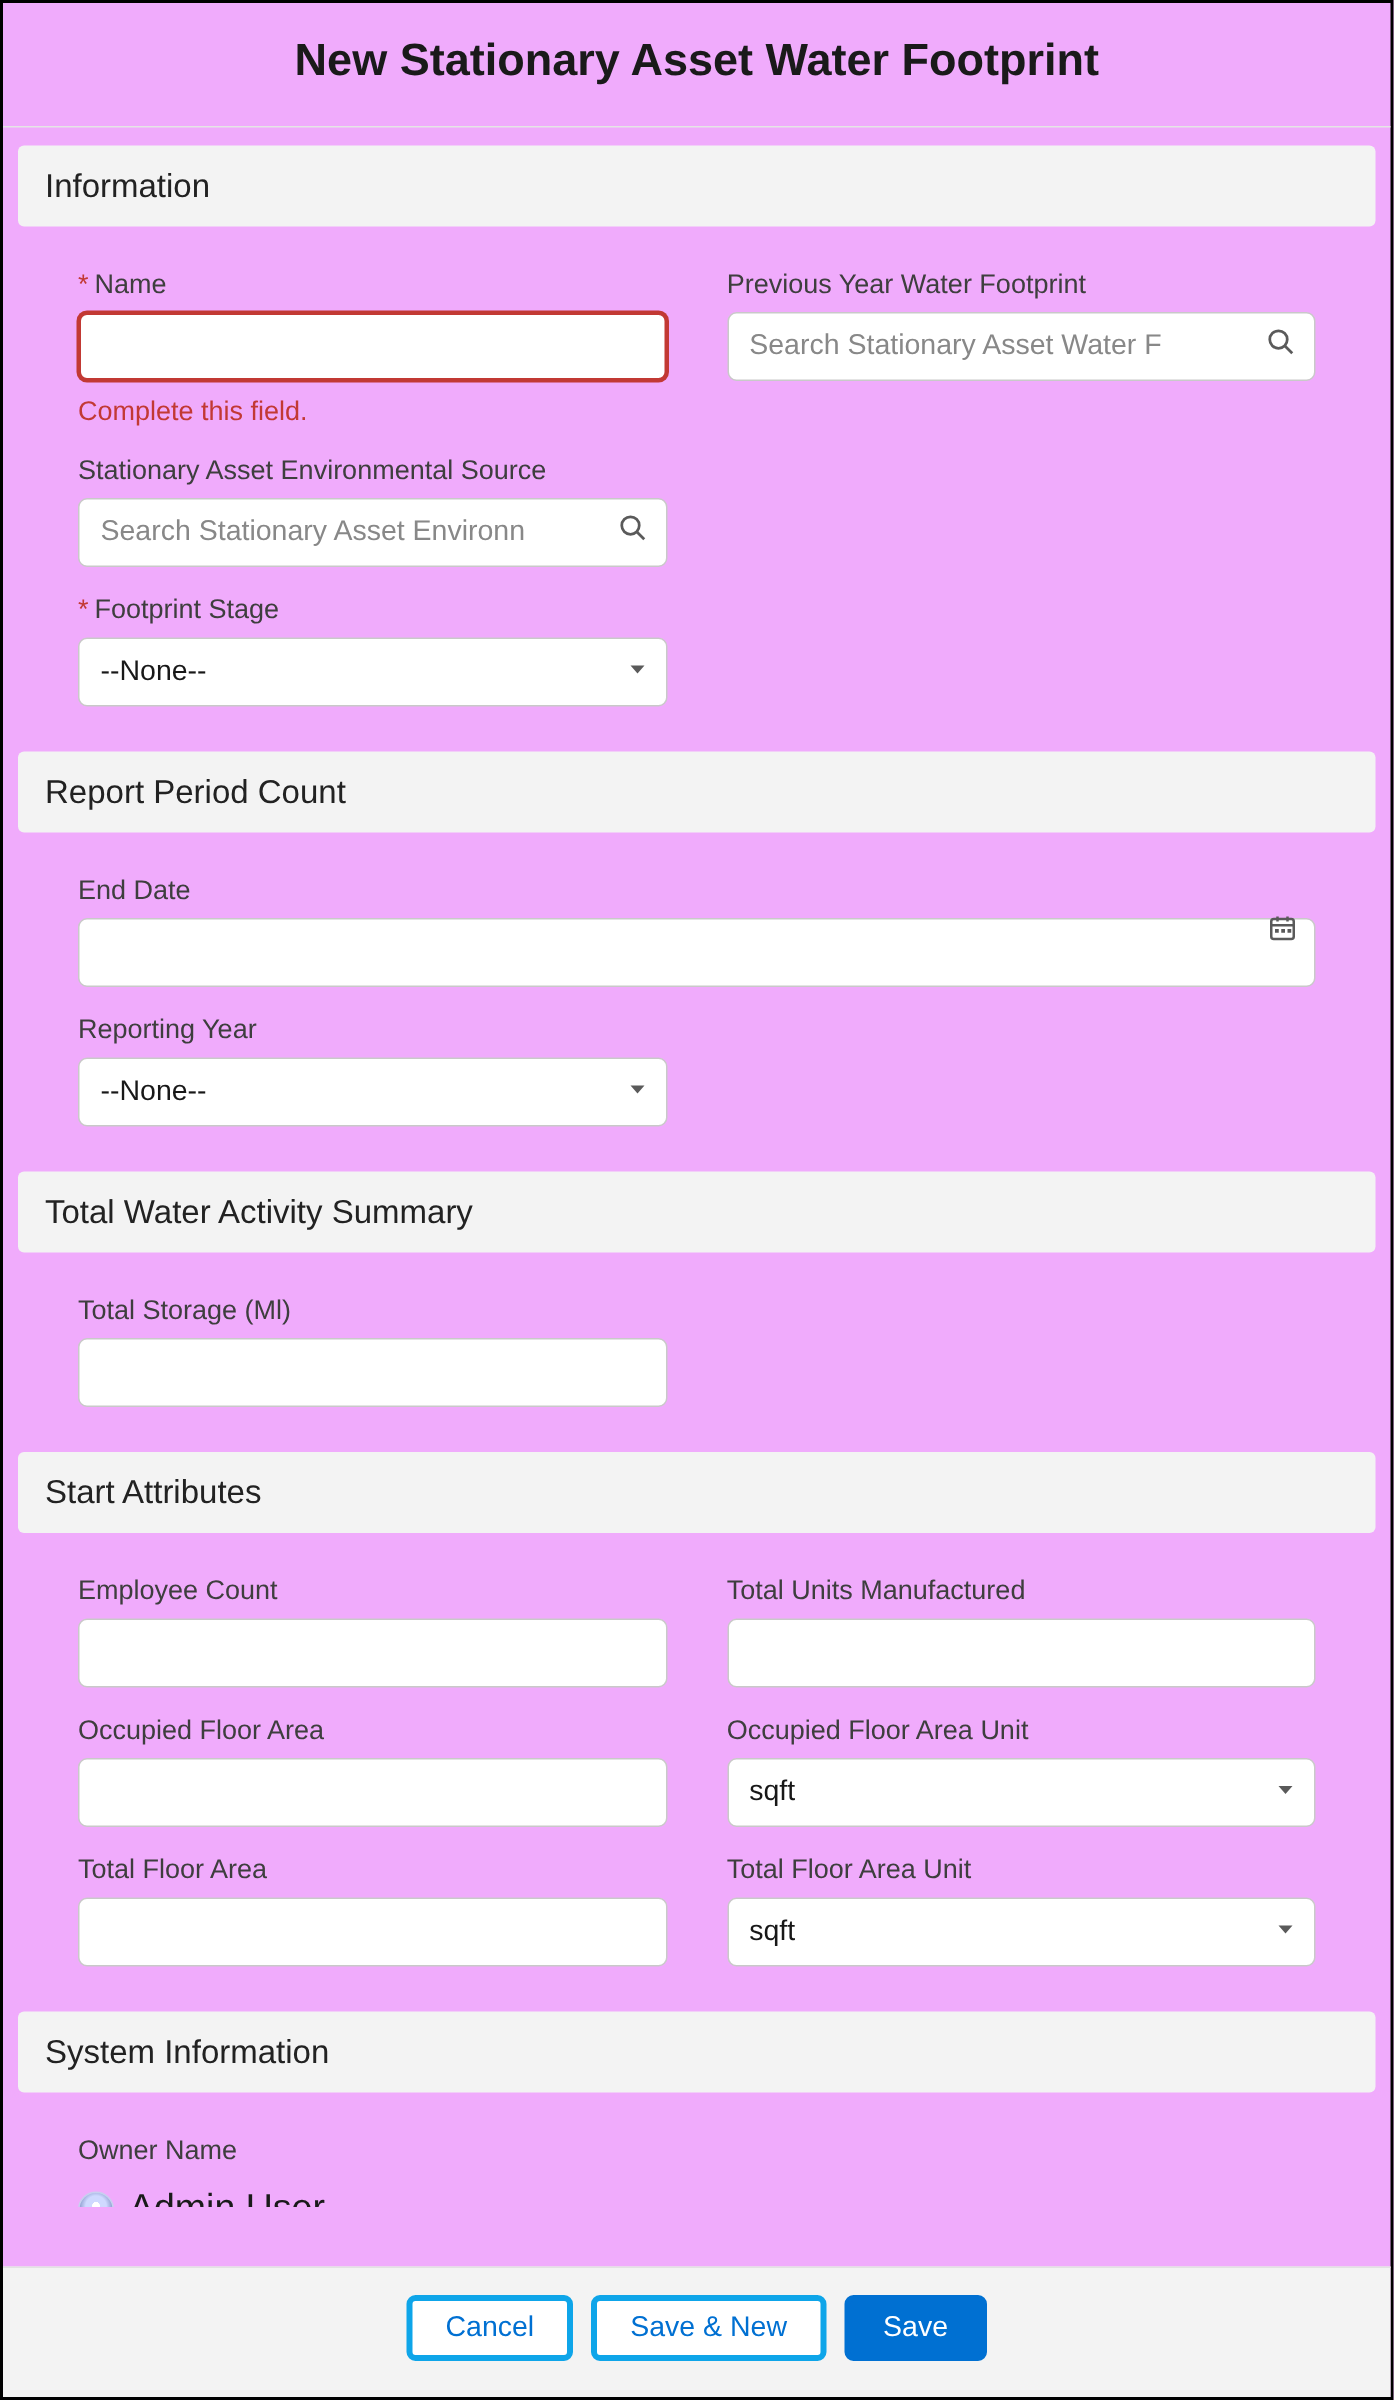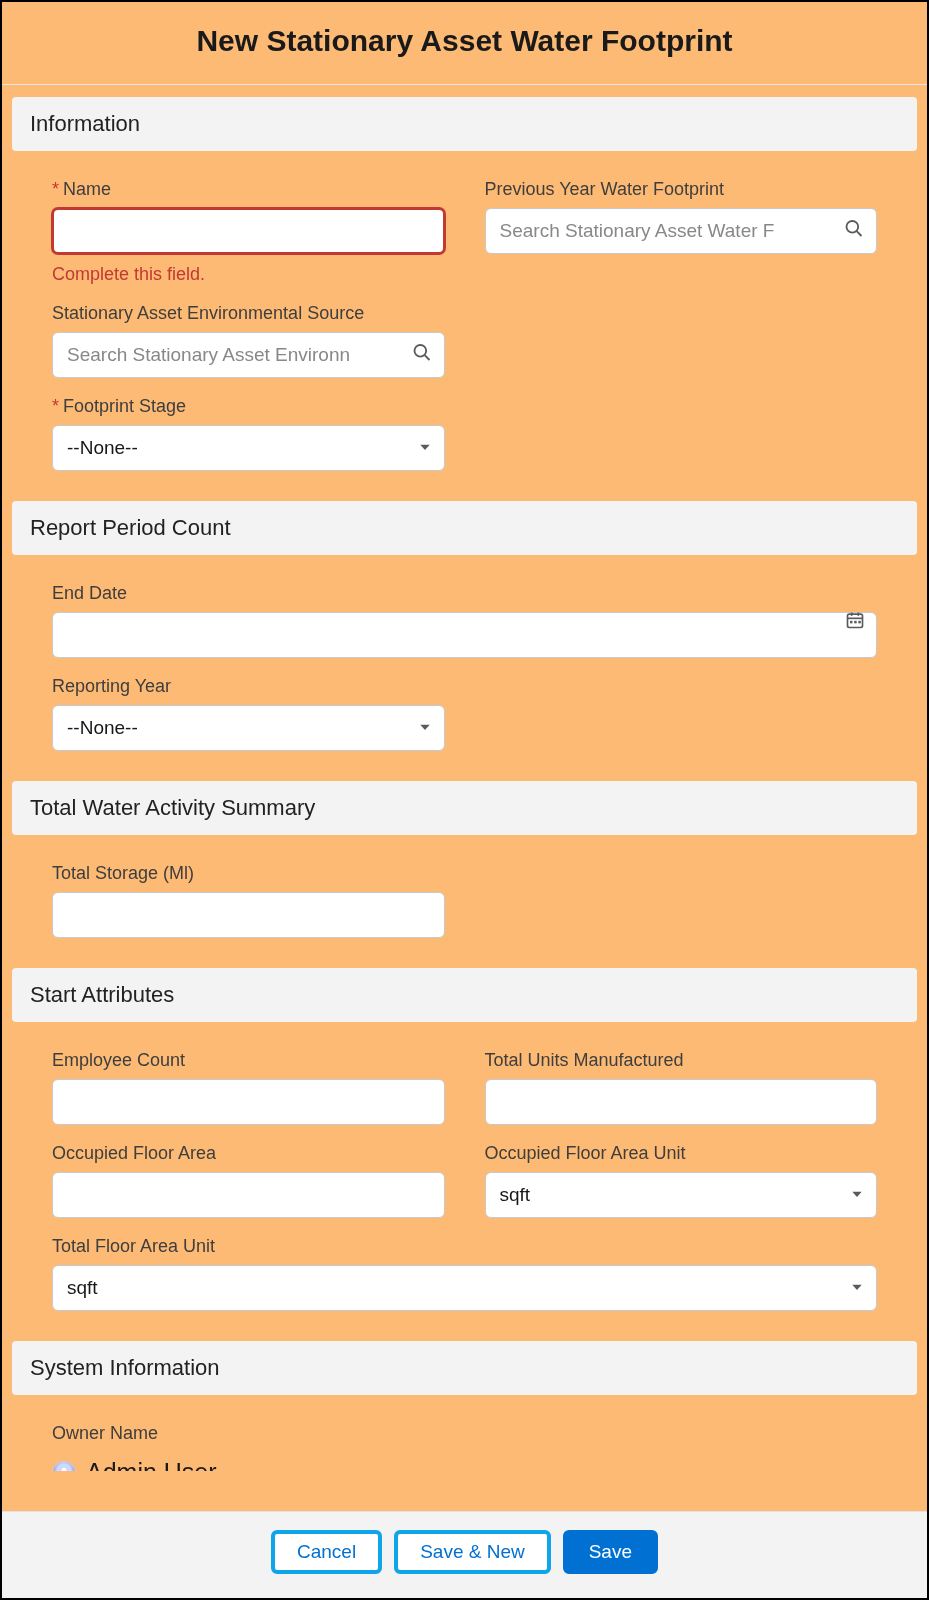--- a/index.html
+++ b/index.html
@@ -5,21 +5,21 @@
   * { box-sizing: border-box; margin: 0; padding: 0; }
   html, body { height: 100%; font-family: -apple-system, BlinkMacSystemFont, "Segoe UI", Helvetica, Arial, sans-serif; color: #181818; }
   body { display: flex; }
 
   .modal {
     border: 2px solid #000;
     width: 100%;
     height: 100%;
     display: flex;
     flex-direction: column;
-    background: #fdba74;
+    background: #f0abfc;
     position: relative;
     gap: 40px;
   }
 
   .scroll-area {
     flex: 1;
     overflow-y: scroll;
     scrollbar-width: auto;
   }
 
@@ -309,20 +309,24 @@
             <span class="chev-icn">
               <svg width="14" height="14" viewBox="0 0 24 24">
                   <path d="M4 8 L12 17 L20 8 Z"></path>
                 </svg>
             </span>
           </div>
         </div>
       </div>
       <div class="row">
         <div class="field">
+          <label class="field-label">Total Floor Area</label>
+          <input class="input" style="">
+        </div>
+        <div class="field">
           <label class="field-label">Total Floor Area Unit</label>
           <div class="select input">
             <span class="select-value">sqft</span>
             <span class="chev-icn">
               <svg width="14" height="14" viewBox="0 0 24 24">
                   <path d="M4 8 L12 17 L20 8 Z"></path>
                 </svg>
             </span>
           </div>
         </div>

